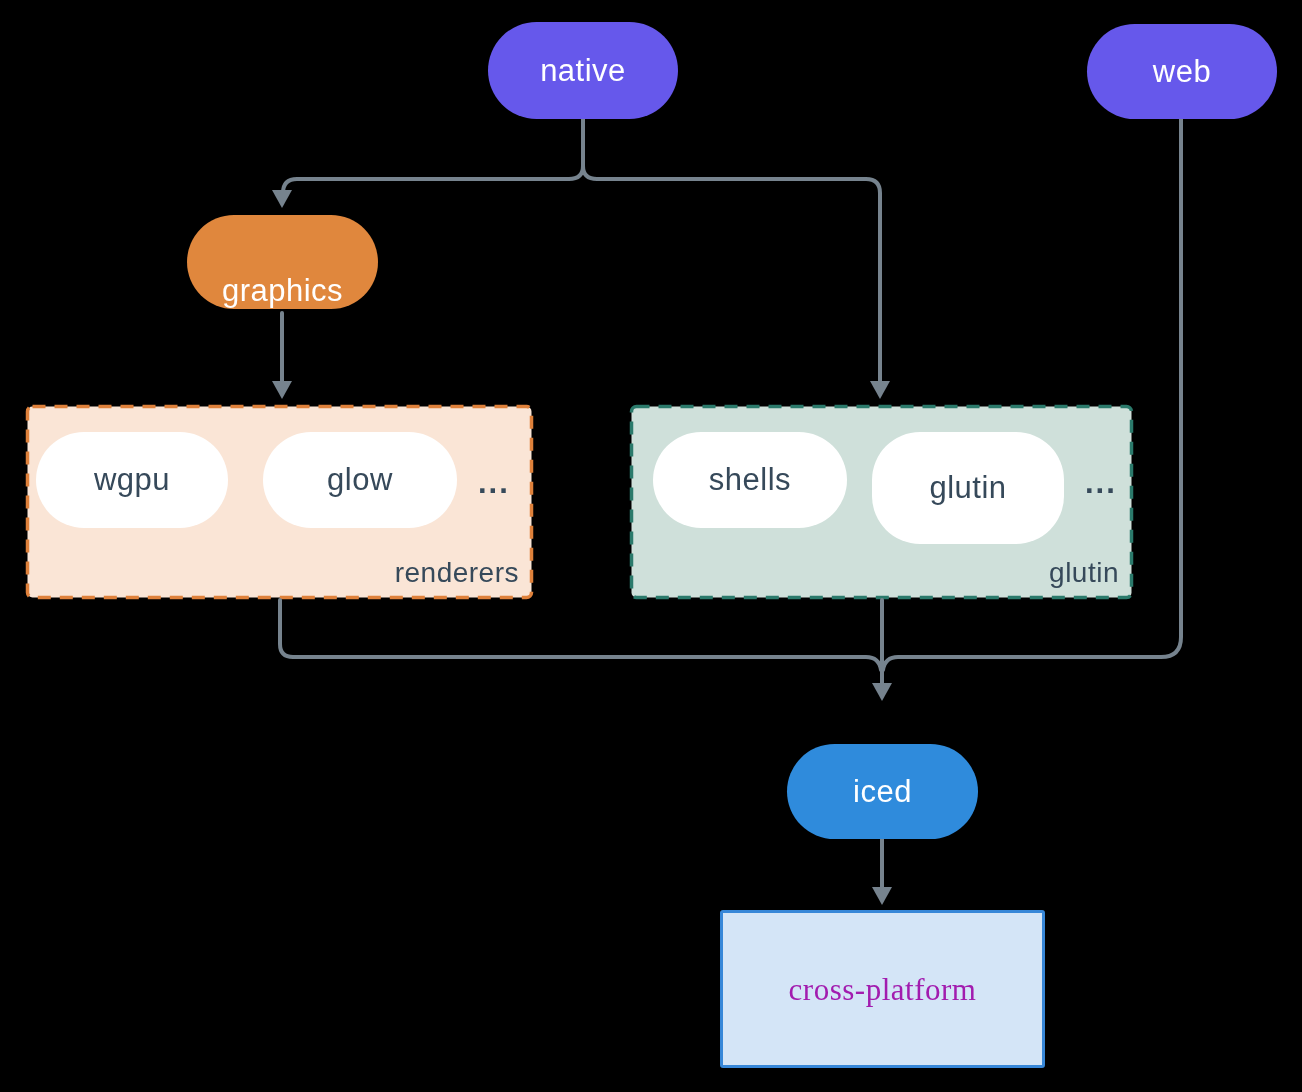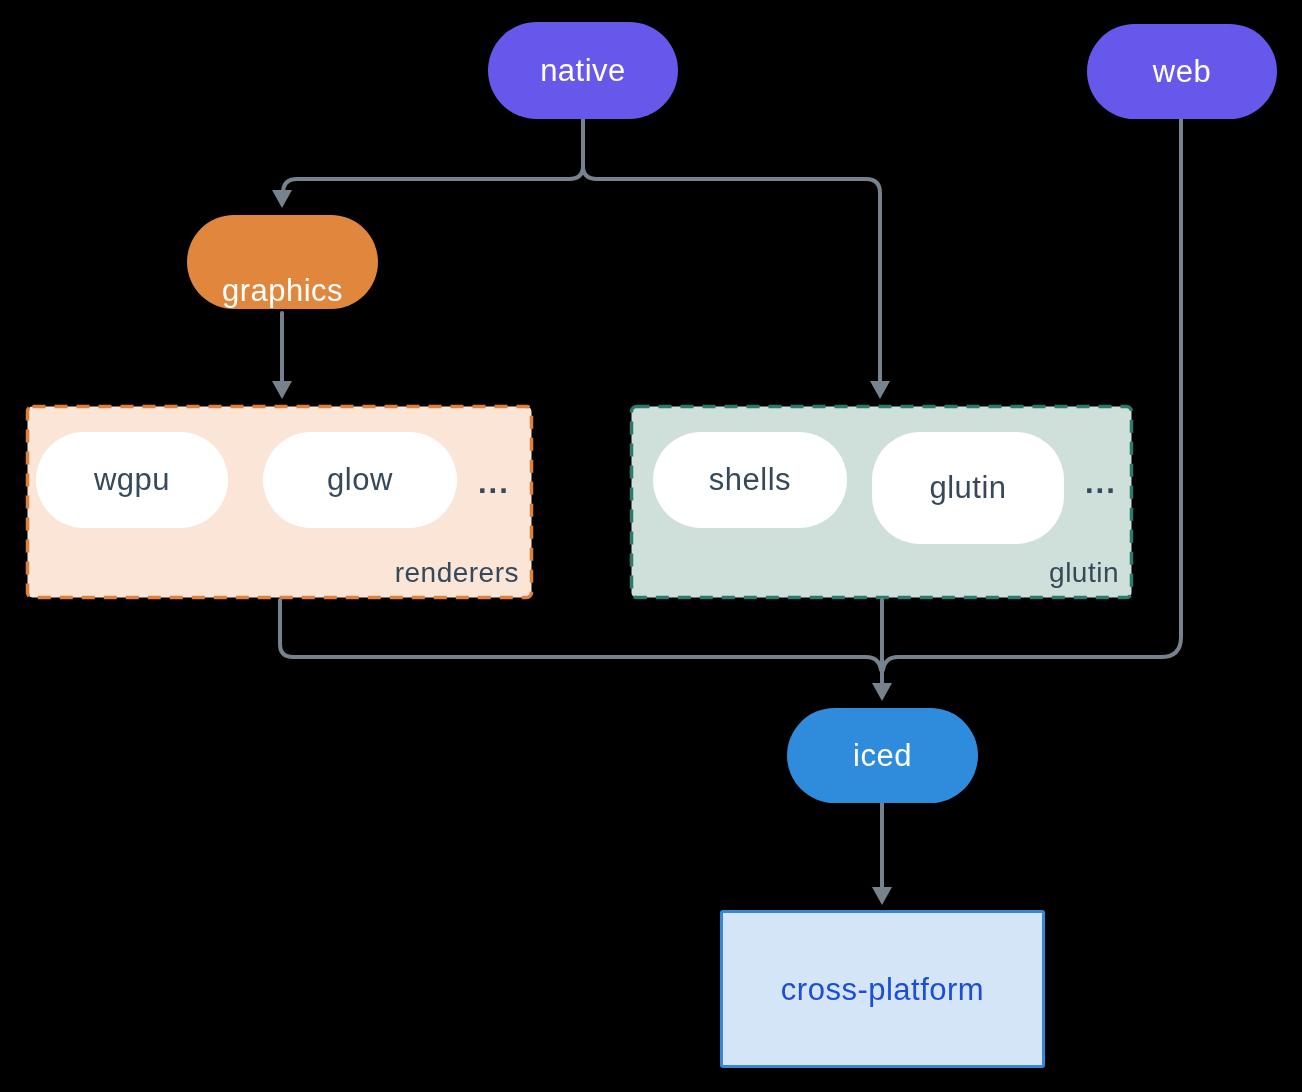--- a/index.html
+++ b/index.html
@@ -28,21 +28,21 @@
     align-items: center;
     justify-content: center;
     border-radius: 50px;
     font-size: 31px;
     font-weight: 400;
     color: #ffffff;
     letter-spacing: 0.5px;
   }
   .pill.purple { background: #6658EB; }
   .pill.orange { background: #E0873D; }
-  .pill.blue   { background: #2F8BDC; }
+  .pill.blue   { background: #2F8BDC; margin-top: 36px; }
   .group {
     position: absolute;
     z-index: 1;
   }
   .white-pill {
     position: absolute;
     background: #ffffff;
     border-radius: 48px;
     display: flex;
     align-items: center;
@@ -76,23 +76,24 @@
     border: 3px solid #3787D8;
     border-radius: 3px;
     display: flex;
     flex-direction: column;
     align-items: center;
     justify-content: center;
     z-index: 1;
   }
   .app-box .line {
     font-size: 31px;
-    color: #1d4ed8;
+    color: #a21caf;
     line-height: 47px;
     letter-spacing: 0.5px;
+    font-family: Liberation Serif, serif;
   }
 </style>
 </head>
 <body>
 
 <div id="stage">
 
   <svg id="connector-layer" viewBox="0 0 1302 1092" xmlns="http://www.w3.org/2000/svg">
 
     <rect x="27.5" y="406.5" width="504" height="191" rx="5" fill="#FAE5D6" stroke="#DF813B" stroke-width="3.5" stroke-dasharray="13 9"></rect>

